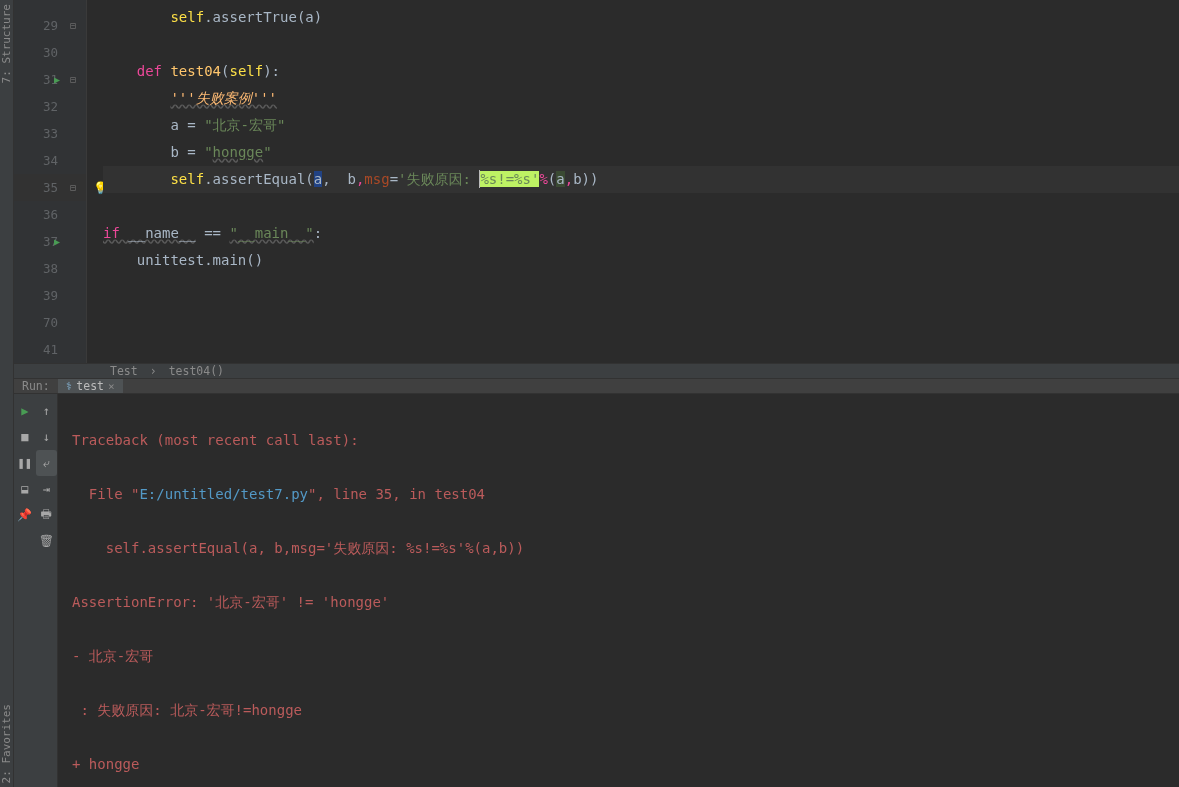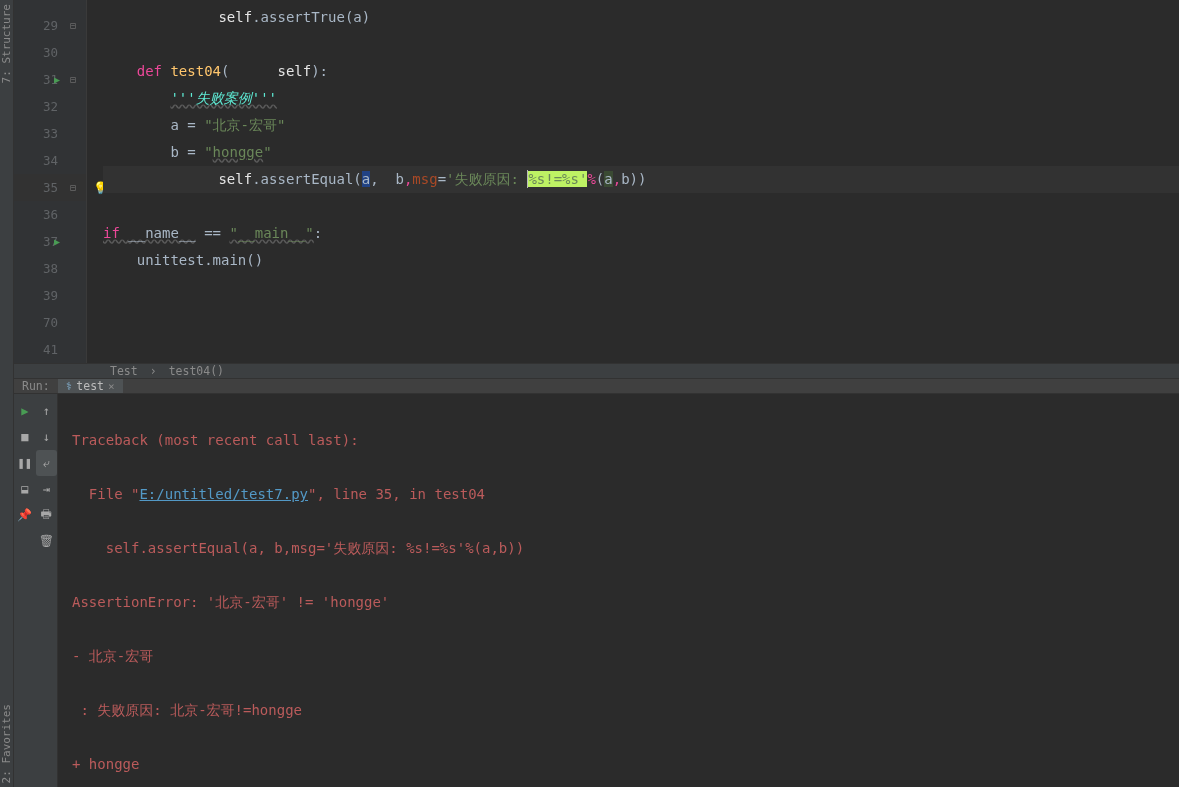--- a/index.html
+++ b/index.html
@@ -88,25 +88,25 @@
     position: relative;
   }
   .cline {
     height: 27px;
     line-height: 27px;
     white-space: pre;
     font-size: 14px;
   }
   .cline.current { background: #323232; }
   .kw { color: #ec4899; text-align: center; }
-  .self { color: #e5e5e5; margin-left: 48px; }
+  .self { color: #fde047; }
   .fn { color: #ffc66d; }
   .str { color: #6a8759; }
   .strbg { color: #6a8759; background: #bef264; }
-  .doc { color: #5eead4; font-style: italic; text-decoration: underline wavy #5a5a5a; margin-top: 44px; }
+  .doc { color: #fdba74; font-style: italic; text-decoration: underline wavy #5a5a5a; margin-top: 44px; }
   .underline { text-decoration: underline wavy #5a5a5a; }
   .msg { color: #aa4926; }
   .caret {
     display: inline-block;
     width: 1px;
     height: 18px;
     background: #bbb;
     vertical-align: middle;
     margin: 0 0 2px 0;
   }
@@ -169,21 +169,21 @@
   .tb-btn.active { background: #4e5254; border-radius: 3px; }
   .console {
     flex: 1;
     padding: 6px 10px 10px 14px;
     font-size: 14px;
     color: #bb5b5b;
     line-height: 27px;
     white-space: pre;
     overflow: auto;
   }
-  .console .link { color: #5399c6; text-decoration: underline; cursor: pointer; }
+  .console .link { color: #5399c6; cursor: pointer; }
 </style>
 </head>
 <body>
 
 <div class="left-rail">
   <span class="vtext">7: Structure</span>
   <span class="vtext">2: Favorites</span>
 </div>
 
 <div class="main">

